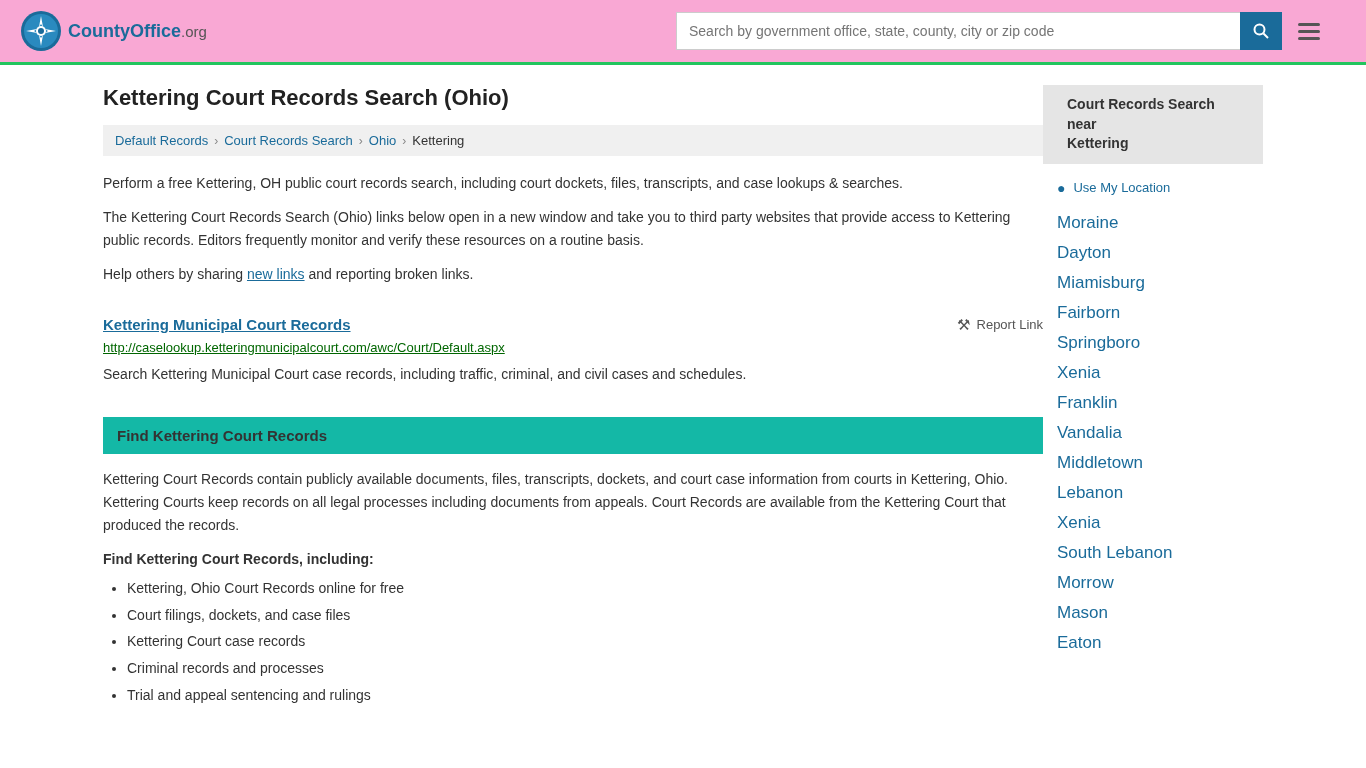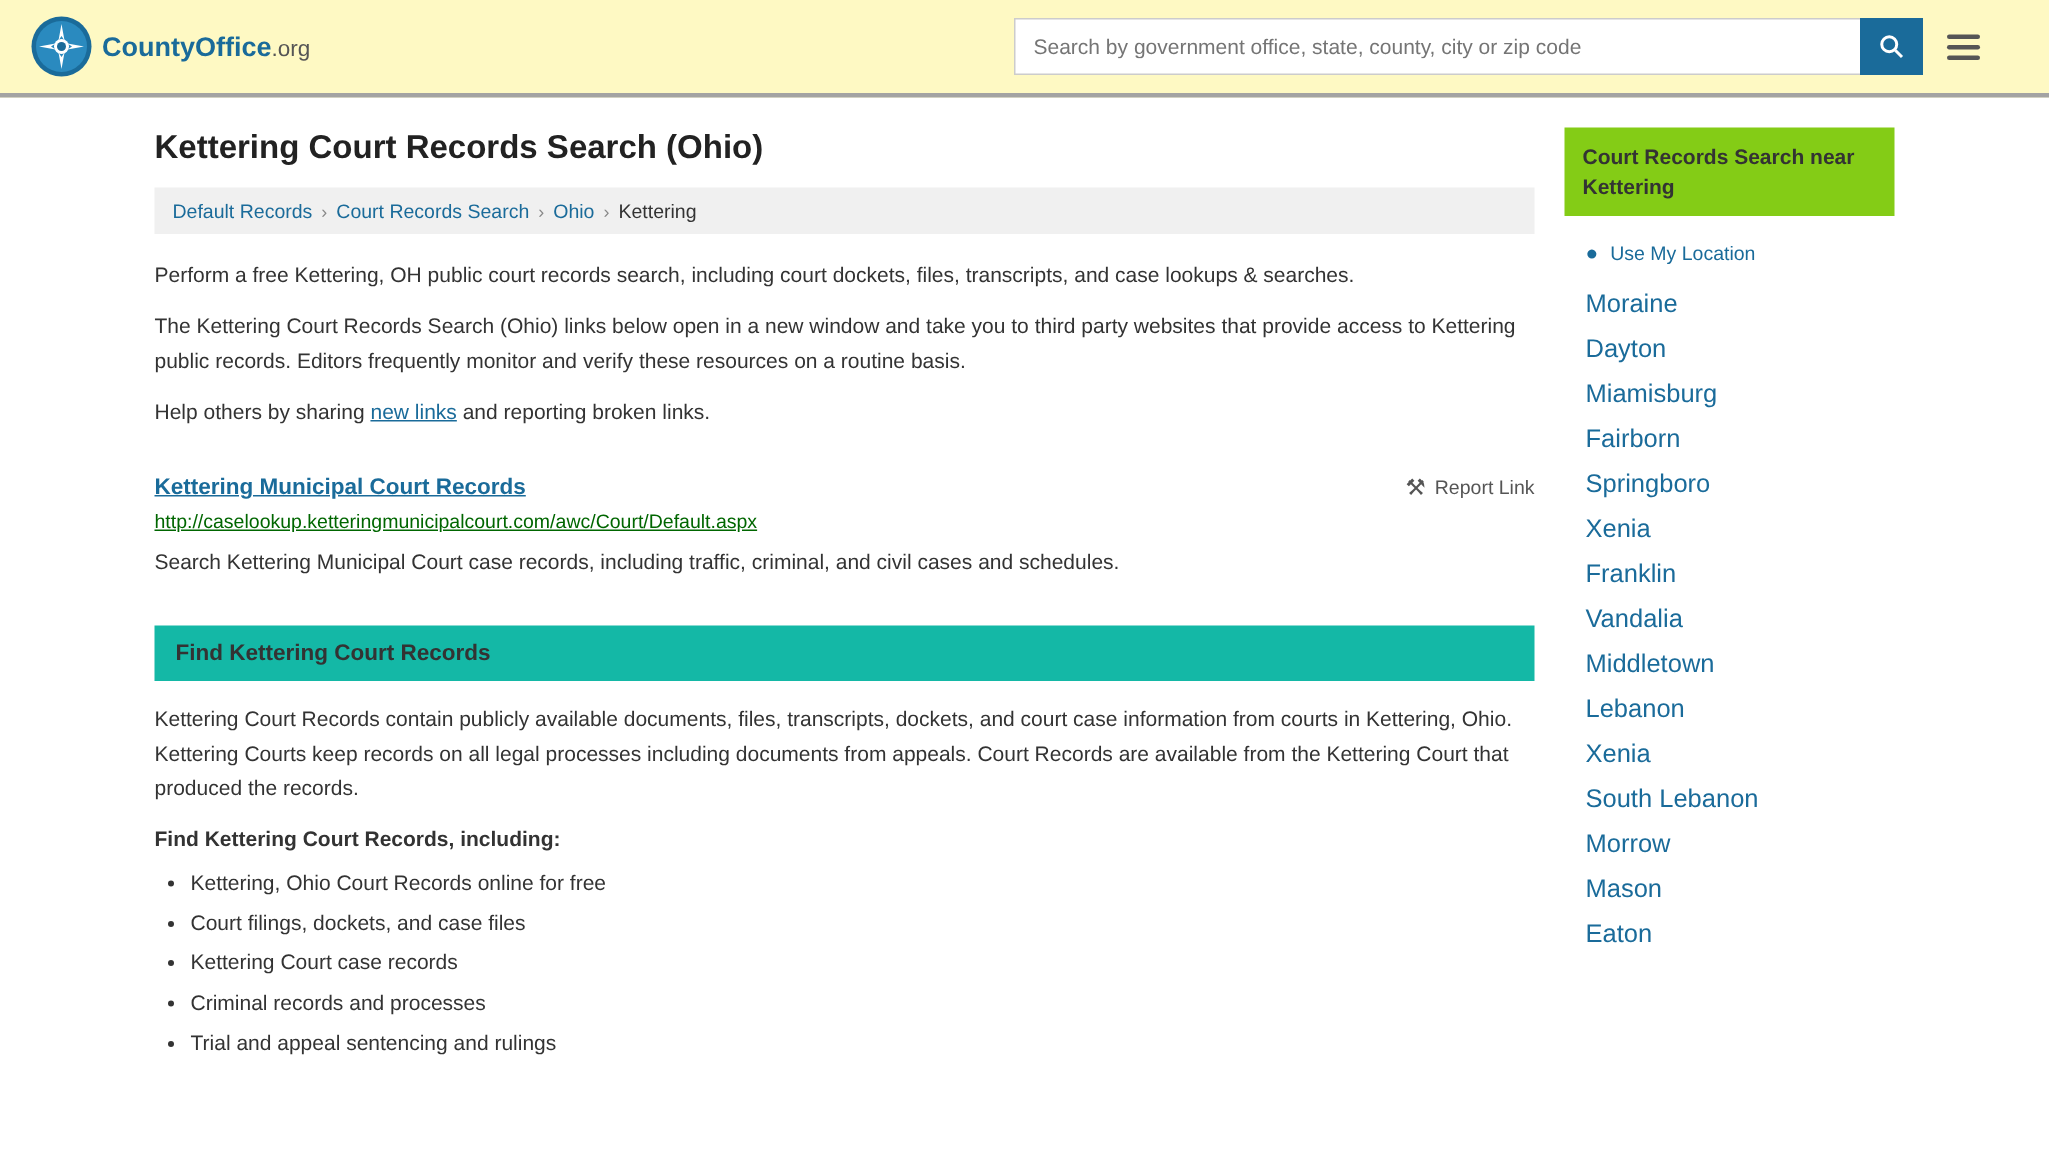--- a/index.html
+++ b/index.html
@@ -1,21 +1,21 @@
 <!DOCTYPE html>
 <html><head>
   <meta charset="utf-8">
   <style>
     * { box-sizing: border-box; margin: 0; padding: 0; }
     body { font-family: Arial, sans-serif; font-size: 14px; color: #333; background: #fff; }
 
     
     #header {
-      background: #fef9c3;
-      border-bottom: 3px solid #a3a3a3;
+      background: #f9a8d4;
+      border-bottom: 3px solid #22c55e;
       padding: 10px 20px;
       display: flex;
       align-items: center;
       justify-content: space-between;
     }
     #logo-area {
       display: flex;
       align-items: center;
       gap: 6px;
     }
@@ -68,21 +68,20 @@
       background: #555;
       border-radius: 2px;
     }
 
     
     #main-container {
       max-width: 1200px;
       margin: 0 auto;
       padding: 20px 20px;
       display: flex;
-      gap: 20px;
       justify-content: flex-end;
     }
     #content-area {
       flex: 1;
       min-width: 0;
     }
     #sidebar {
       width: 220px;
       flex-shrink: 0;
     }
@@ -183,22 +182,22 @@
     }
     #find-records-list {
       list-style: disc;
       margin-left: 24px;
       line-height: 1.9;
       color: #333;
     }
 
     
     #sidebar-header {
-      background: #84cc16;
-      padding: 10px 12px;
+      background: #e5e5e5;
+      padding: 10px 24px;
       font-size: 14px;
       font-weight: bold;
       color: #333;
       margin-bottom: 10px;
       line-height: 1.4;
     }
     #sidebar-location-row {
       display: flex;
       align-items: center;
       gap: 8px;

